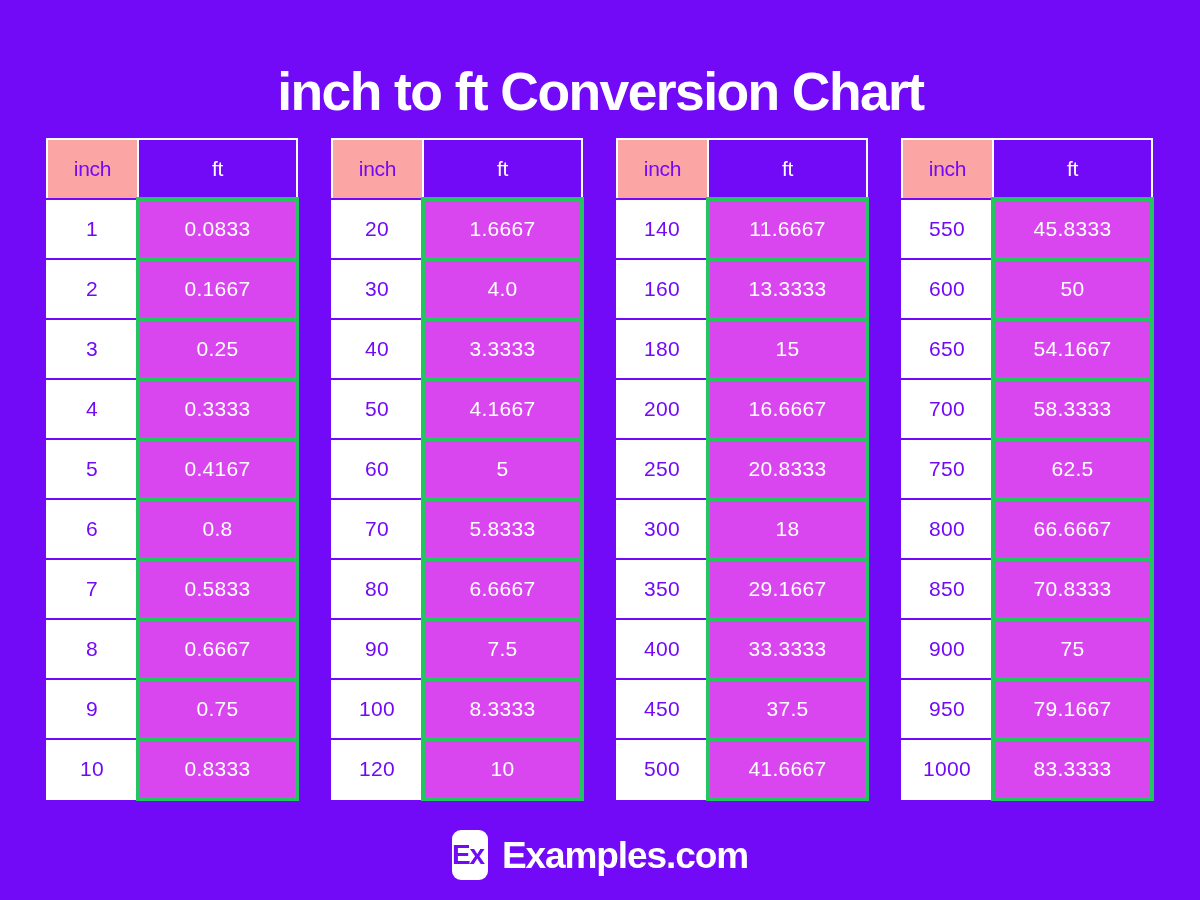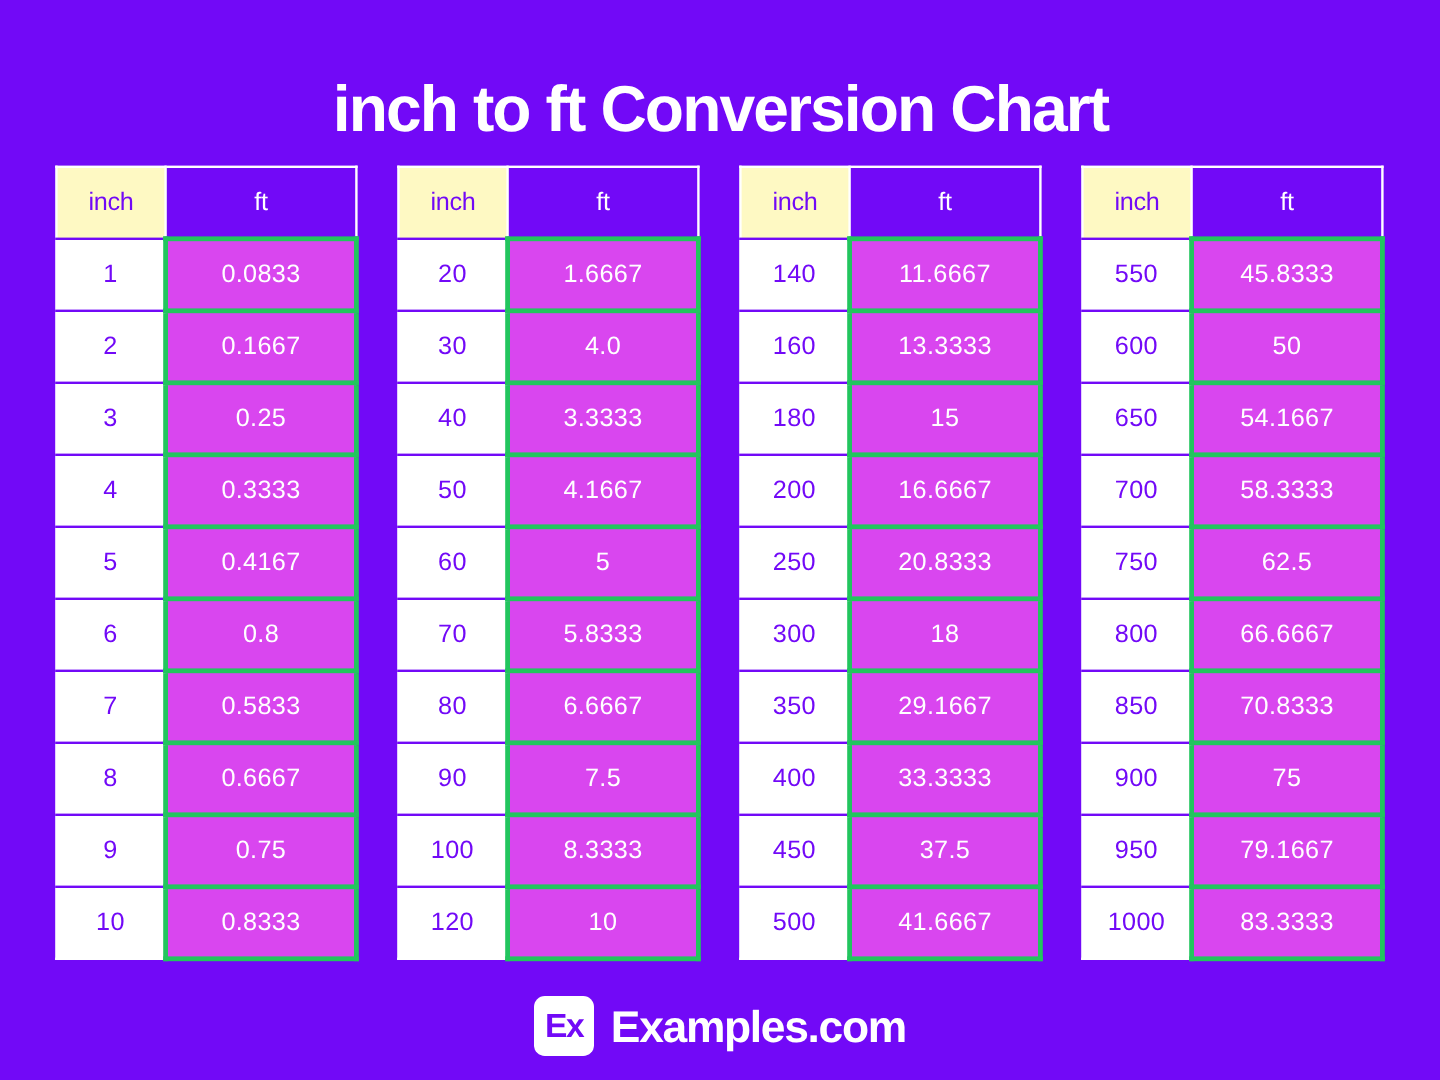--- a/index.html
+++ b/index.html
@@ -94,21 +94,21 @@
   
   .cell-right {
     background: #d946ef;
     color: #ffffff;
     border: 4px solid #22c55e;
     letter-spacing: 0.3px;
   }
 
   
   .head-left {
-    background: #fef9c3;
+    background: #fca5a5;
     color: #7209f7;
     font-weight: 700;
     font-size: 24px;
     letter-spacing: -0.3px;
     border-top: 2px solid #ffffff;
     border-bottom: 2px solid #7209f7;
     border-left: 2px solid #ffffff;
     border-right: 2px solid #ffffff;
     height: 64px;
   }
@@ -128,27 +128,26 @@
     position: absolute;
     left: 0;
     bottom: 20px;
     width: 1200px;
     display: flex;
     align-items: center;
     justify-content: center;
     gap: 14px;
   }
   .logo-mark {
-    width: 50px;
+    width: 36px;
     height: 50px;
     background: #ffffff;
     border-radius: 9px;
     display: flex;
     align-items: center;
-    justify-content: center;
     flex: none;
   }
   .logo-mark-text {
     color: #7209f7;
     font-size: 28px;
     font-weight: 700;
     letter-spacing: -1.2px;
     line-height: 1;
   }
   .logo-word {

